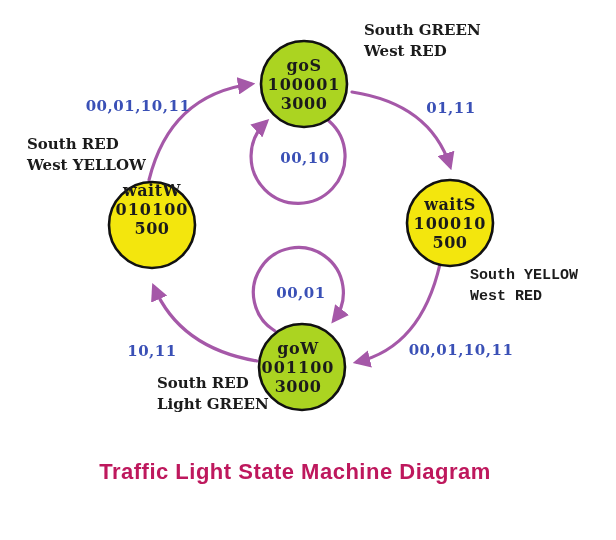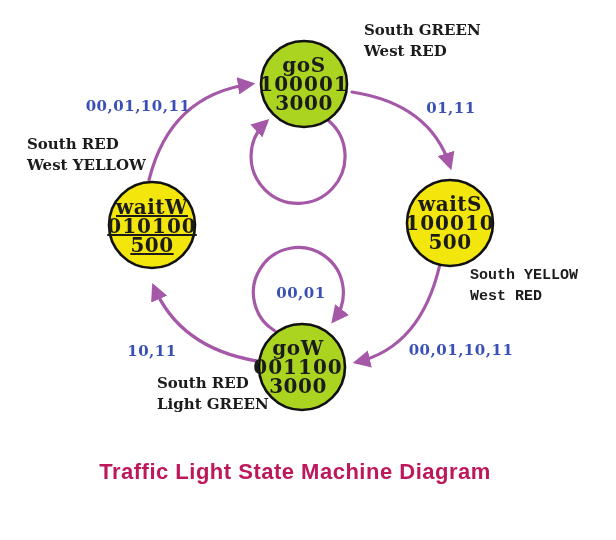--- a/index.html
+++ b/index.html
@@ -19,21 +19,21 @@
     position: absolute;
     left: 0;
     top: 0;
   }
   .state-label {
     position: absolute;
     width: 120px;
     text-align: center;
     color: #1b1b1b;
     font-weight: bold;
-    font-size: 20px;
+    font-size: 16px;
     line-height: 19px;
     letter-spacing: 0.5px;
   }
   .state-label .code {
     letter-spacing: 1px;
   }
   .trans-label {
     position: absolute;
     width: 110px;
     text-align: center;
@@ -108,30 +108,31 @@
   <div class="state-label" style="left:390px; top:195px;">
     <div>waitS</div>
     <div class="code">100010</div>
     <div>500</div>
   </div>
   <div class="state-label" style="left:238px; top:339px;">
     <div>goW</div>
     <div class="code">001100</div>
     <div>3000</div>
   </div>
-  <div class="state-label" style="left:92px; top:198px;text-decoration:underline;">
+  <div class="state-label" style="left:92px; top:181px;">
     <div>waitW</div>
     <div class="code">010100</div>
     <div>500</div>
   </div>
 
   <div class="trans-label" style="left:83px; top:97px;">00,01,10,11</div>
   <div class="trans-label" style="left:396px; top:99px;">01,11</div>
   <div class="trans-label" style="left:406px; top:341px;">00,01,10,11</div>
   <div class="trans-label" style="left:97px; top:342px;">10,11</div>
+  <div class="trans-label" style="left:250px; top:149px;">00,10</div>
   <div class="trans-label" style="left:246px; top:284px;">00,01</div>
 
   <div class="annotation" style="left:352px; top:20px;margin-left:12px;">
     <div>South GREEN</div>
     <div>West RED</div>
   </div>
   <div class="annotation" style="left:27px; top:134px;">
     <div>South RED</div>
     <div>West YELLOW</div>
   </div>

